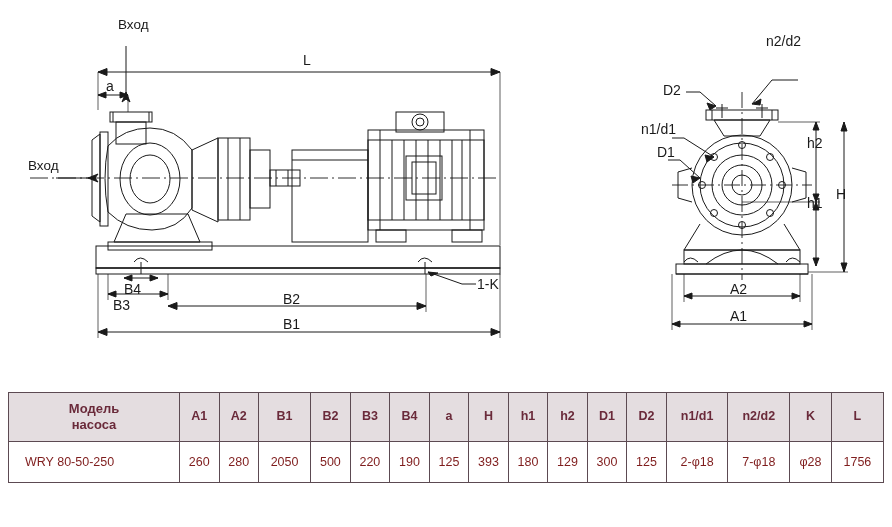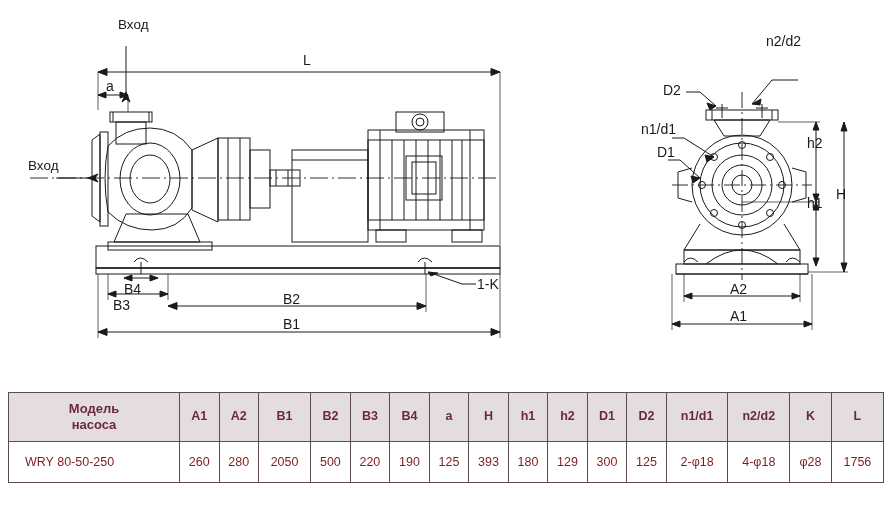--- a/index.html
+++ b/index.html
@@ -388,20 +388,20 @@
         <td>500</td>
         <td>220</td>
         <td>190</td>
         <td>125</td>
         <td>393</td>
         <td>180</td>
         <td>129</td>
         <td>300</td>
         <td>125</td>
         <td>2-φ18</td>
-        <td>4-φ18</td>
+        <td>7-φ18</td>
         <td>φ28</td>
         <td>1756</td>
       </tr>
     </tbody>
   </table>
 
 </div>
 
 </body></html>

